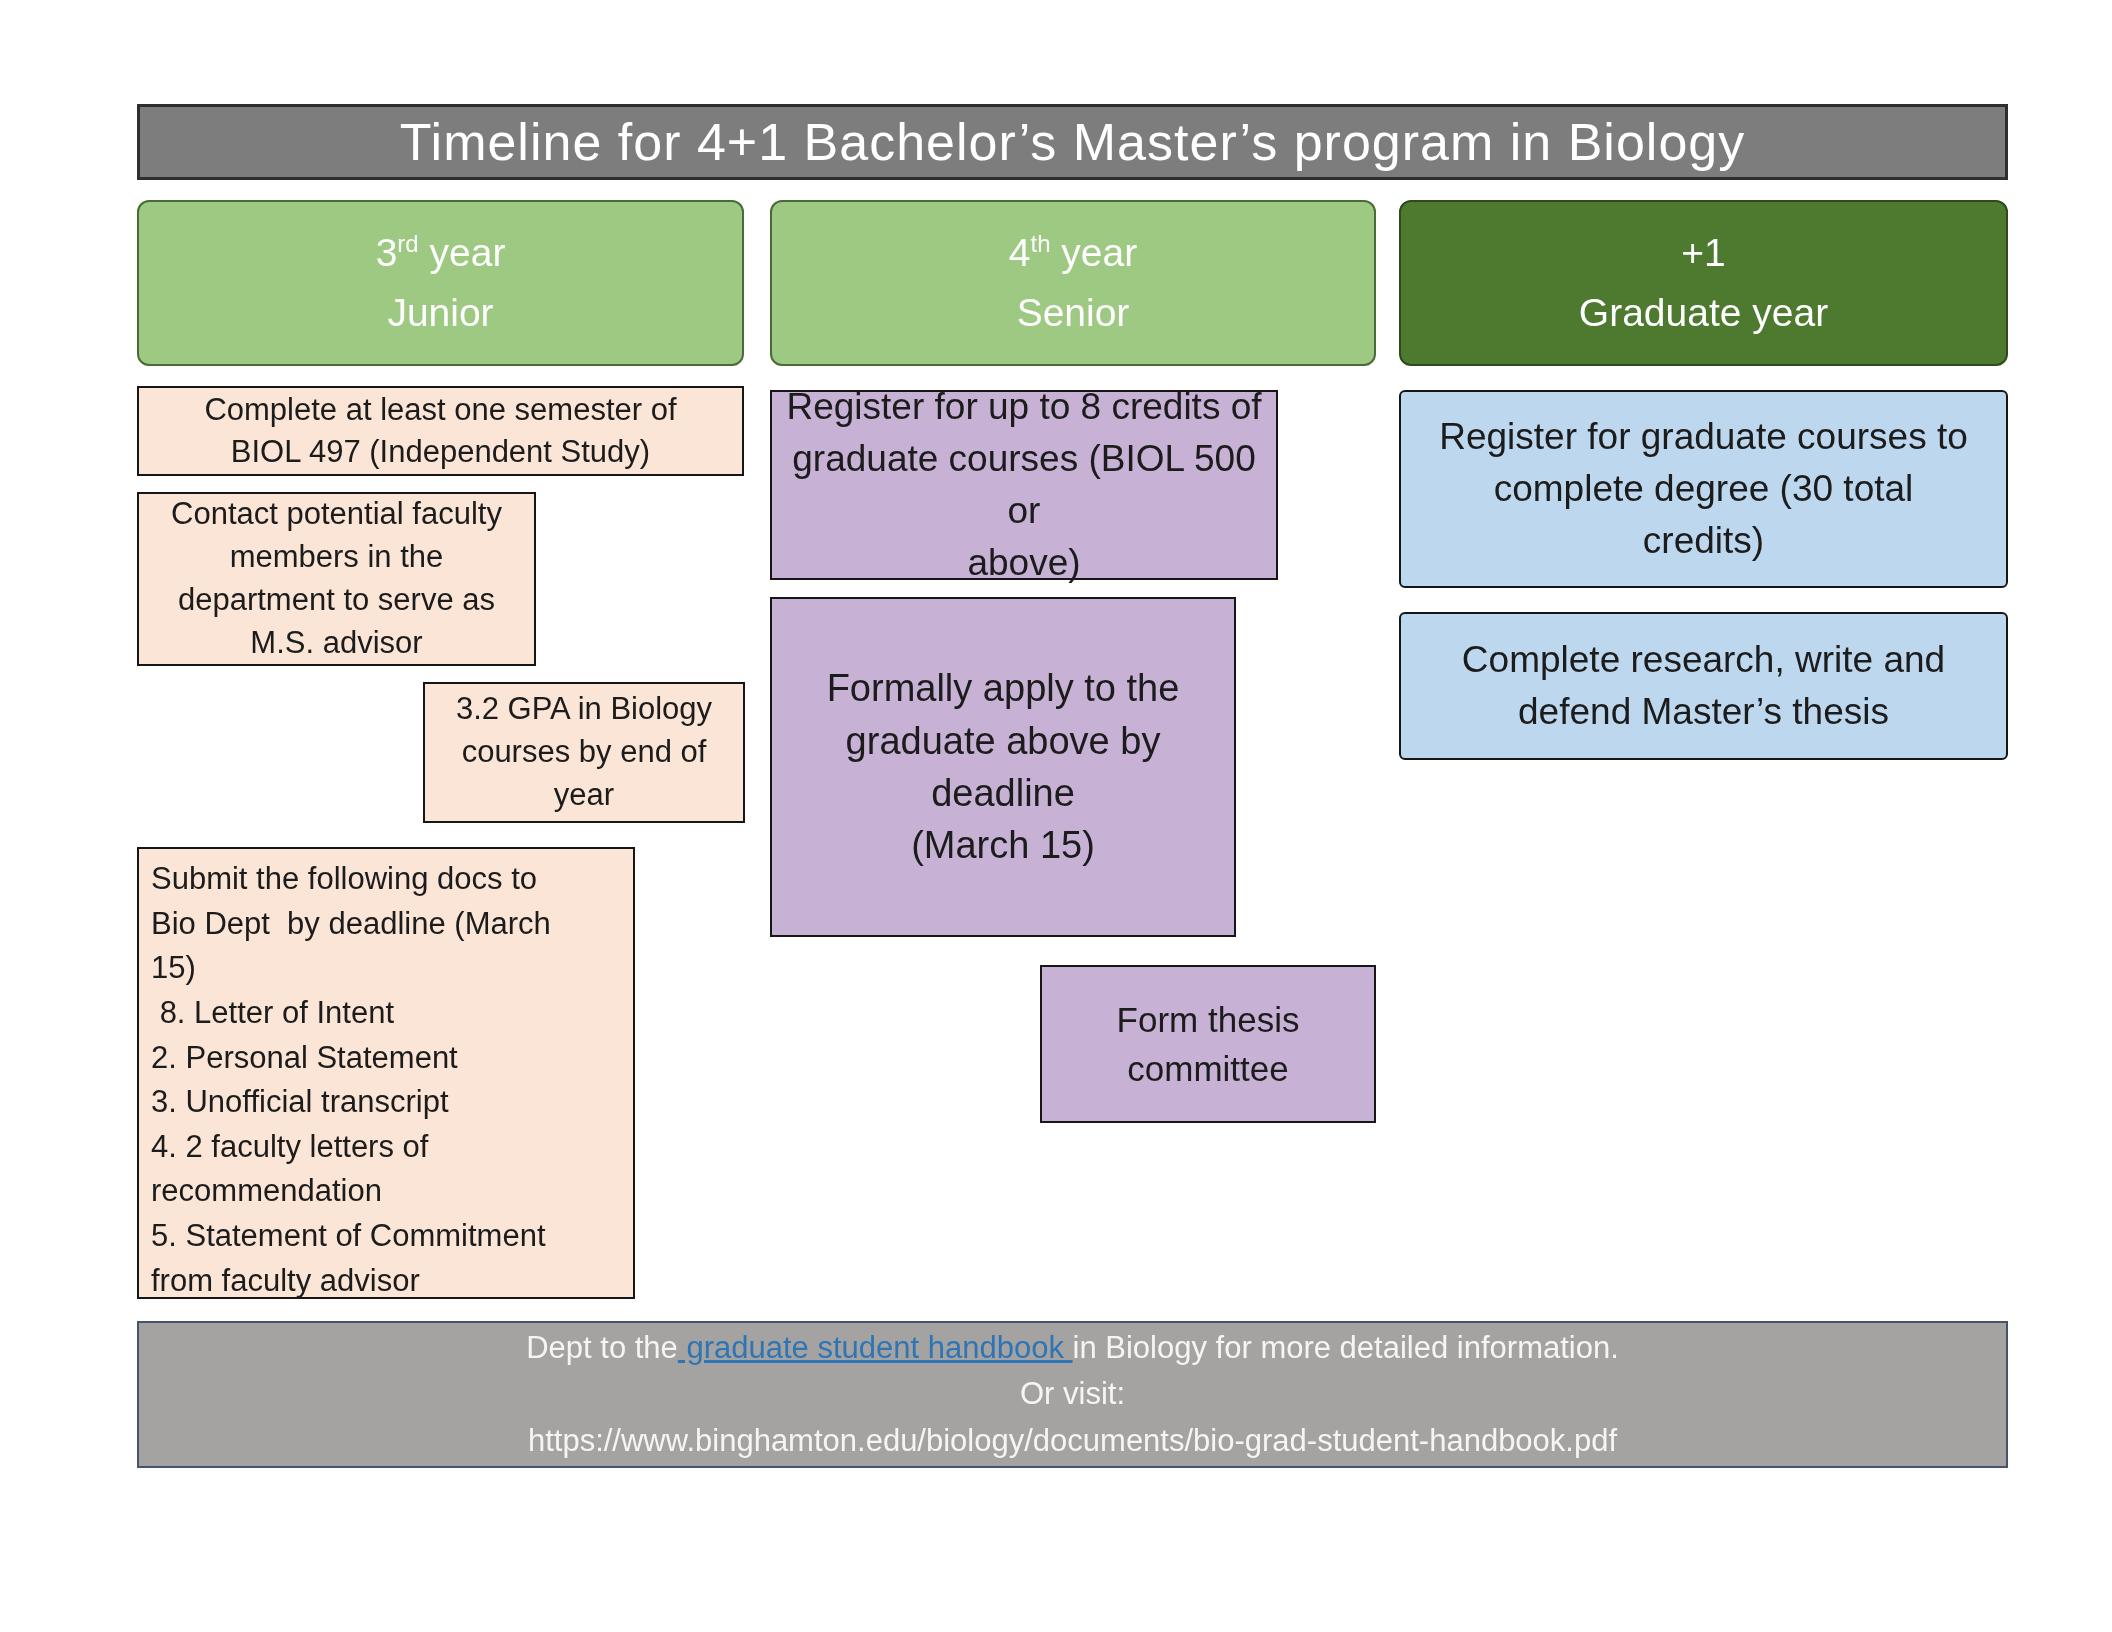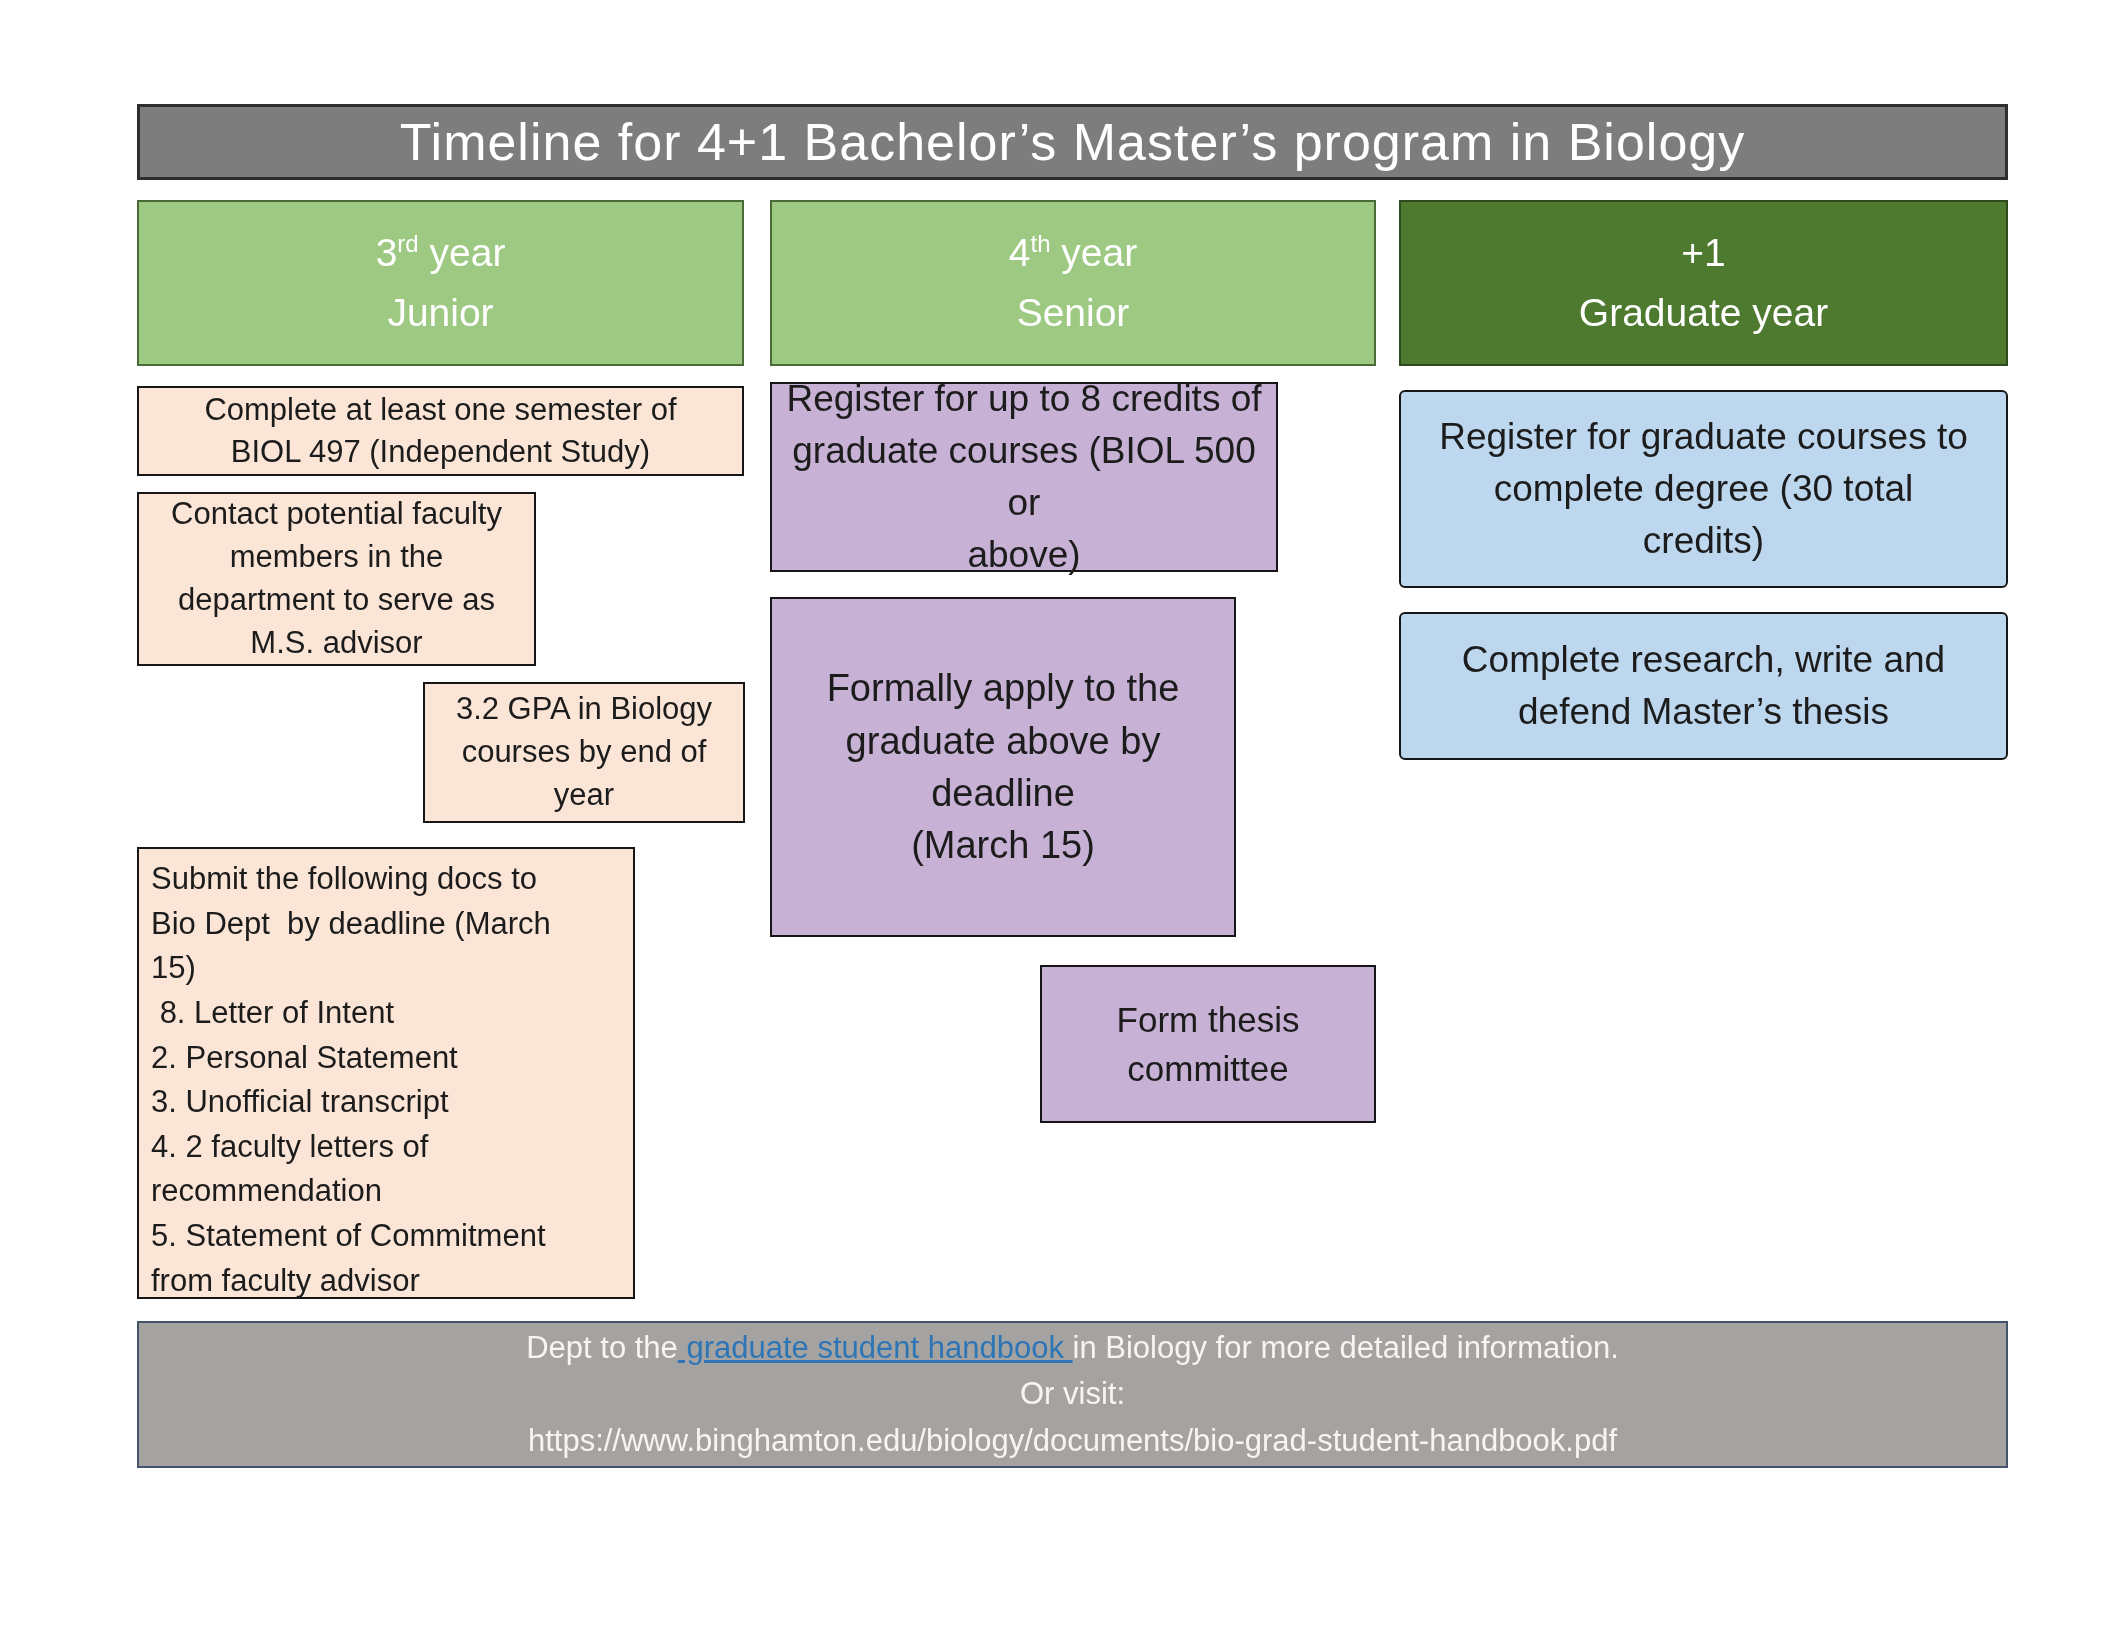--- a/index.html
+++ b/index.html
@@ -15,21 +15,21 @@
     position:absolute; left:137px; top:104px; width:1871px; height:76px;
     background:#7d7d7d; border:3px solid #2e2e2e;
     display:flex; align-items:center; justify-content:center;
   }
   #title-bar h1 { color:#ffffff; font-size:52px; font-weight:400; letter-spacing:1px; white-space:nowrap; }
 
   
   .col-header {
     position:absolute; top:200px; height:166px;
     display:flex; flex-direction:column; justify-content:center; align-items:center;
-    color:#ffffff; font-size:39px; line-height:1.55; 
+    color:#ffffff; font-size:39px; line-height:1.55; border-radius:12px;
   }
   .col-header sup { font-size:24px; vertical-align:super; }
   #hdr-junior   { left:137px;  width:607px; background:#9ec983; border:2px solid #4a6b38; }
   #hdr-senior   { left:770px;  width:606px; background:#9ec983; border:2px solid #4a6b38; }
   #hdr-graduate { left:1399px; width:609px; background:#4d7a2f; border:2px solid #2f4a1d; }
 
   
   .box {
     position:absolute;
     display:flex; flex-direction:column; justify-content:center; align-items:center;
@@ -37,21 +37,21 @@
   }
   .peach  { background:#fbe5d6; }
   .purple { background:#c7b2d6; }
   .blue   { background:#bdd7ee;border-radius:6px; }
 
   #box-biol497   { left:137px;  top:386px; width:607px; height:90px;  font-size:31px; line-height:1.37; }
   #box-contact   { left:137px;  top:492px; width:399px; height:174px; font-size:31px; line-height:1.38; }
   #box-gpa       { left:423px;  top:682px; width:322px; height:141px; font-size:31px; line-height:1.38; }
   #box-submit    { left:137px;  top:847px; width:498px; height:452px; font-size:31px; line-height:1.44;
                    justify-content:flex-start; align-items:flex-start; text-align:left; padding:8px 12px; }
-  #box-register8 { left:770px;  top:382px; width:508px; height:190px; font-size:37px; line-height:1.4; }
+  #box-register8 { left:770px;  top:390px; width:508px; height:190px; font-size:37px; line-height:1.4; }
   #box-formally  { left:770px;  top:597px; width:466px; height:340px; font-size:38px; line-height:1.38; }
   #box-thesis    { left:1040px; top:965px; width:336px; height:158px; font-size:35px; line-height:1.4; }
   #box-reggrad   { left:1399px; top:390px; width:609px; height:198px; font-size:37px; line-height:1.4; }
   #box-research  { left:1399px; top:612px; width:609px; height:148px; font-size:37px; line-height:1.4; }
 
   
   #footer-bar {
     position:absolute; left:137px; top:1321px; width:1871px; height:147px;
     background:#a5a3a2; border:2px solid #44546a;
     display:flex; flex-direction:column; justify-content:center; align-items:center;

